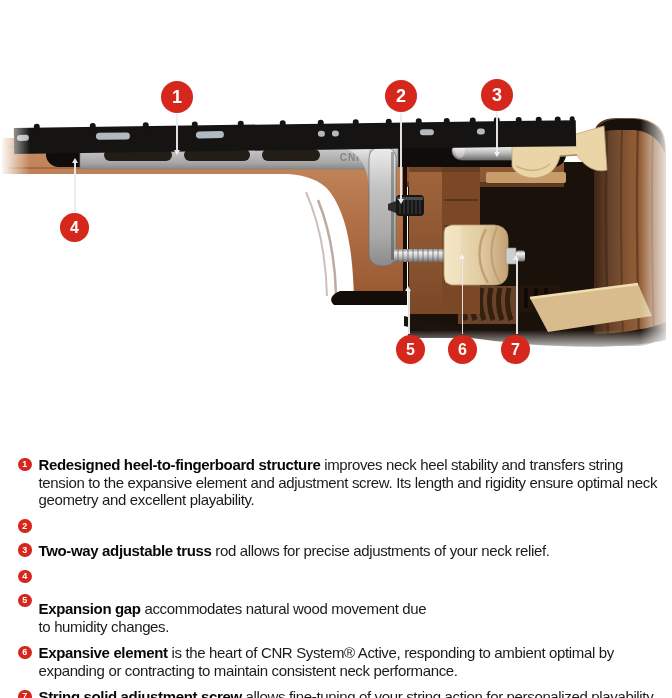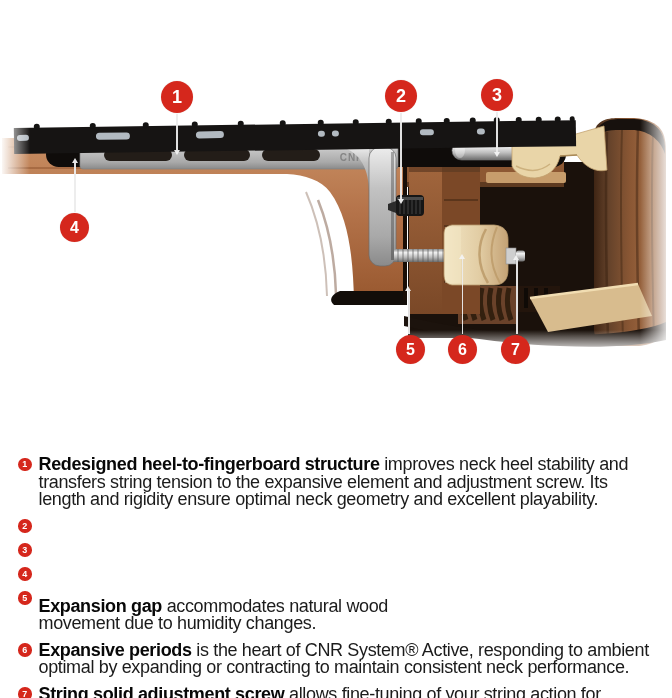--- a/index.html
+++ b/index.html
@@ -24,21 +24,21 @@
         z-index:30; box-shadow:0 0 0 0.5px rgba(0,0,0,0.05); }
   .co.lg { width:32px; height:32px; font-size:18px; }
   .co.sm { width:29px; height:29px; font-size:16px; }
 
   
   #legend { position:absolute; left:18px; top:456px; width:640px; }
   .li { display:flex; gap:7px; margin-bottom:9px; align-items:flex-start; }
   .bullet { flex:0 0 auto; width:13.5px; height:13.5px; margin-top:1.5px; border-radius:50%;
             background:#d5271c; color:#fff; font-size:9px; font-weight:700;
             display:flex; align-items:center; justify-content:center; }
-  .lt { font-size:18px; letter-spacing:-0.35px; line-height:17.5px; color:#1b1b1b;
+  .lt { font-size:15px; letter-spacing:-0.35px; line-height:17.5px; color:#1b1b1b;
         max-width:622px; }
   .lt b { color:#080808; }
   .lt.narrow { max-width:388px;margin-top:8px; }
 </style>
 </head>
 <body>
 
 <div id="stage">
 
   <div id="illus">
@@ -273,34 +273,35 @@
       <span class="bullet">1</span>
       <p class="lt"><b>Redesigned heel-to-fingerboard structure</b><span> improves neck heel stability and transfers string tension to the expansive element and adjustment screw. Its length and rigidity ensure optimal neck geometry and excellent playability.</span></p>
     </div>
 
     <div class="li">
       <span class="bullet">2</span>
     </div>
 
     <div class="li">
       <span class="bullet">3</span>
+      <p class="lt"><b>Two-way adjustable truss</b><span> rod allows for precise adjustments of your neck relief.</span></p>
     </div>
 
     <div class="li">
       <span class="bullet">4</span>
     </div>
 
     <div class="li">
       <span class="bullet">5</span>
       <p class="lt narrow"><b>Expansion gap</b><span> accommodates natural wood movement due to humidity changes.</span></p>
     </div>
 
     <div class="li">
       <span class="bullet">6</span>
-      <p class="lt"><b>Expansive periods</b><span> is the heart of CNR System® Active, responding to ambient optimal by expanding or contracting to maintain consistent neck performance.</span></p>
+      <p class="lt"><b>Expansive element</b><span> is the heart of CNR System® Active, responding to ambient optimal by expanding or contracting to maintain consistent neck performance.</span></p>
     </div>
 
     <div class="li">
       <span class="bullet">7</span>
       <p class="lt"><b>String solid adjustment screw</b><span> allows fine-tuning of your string action for personalized playability.</span></p>
     </div>
 
   </div>
 </div>
 

